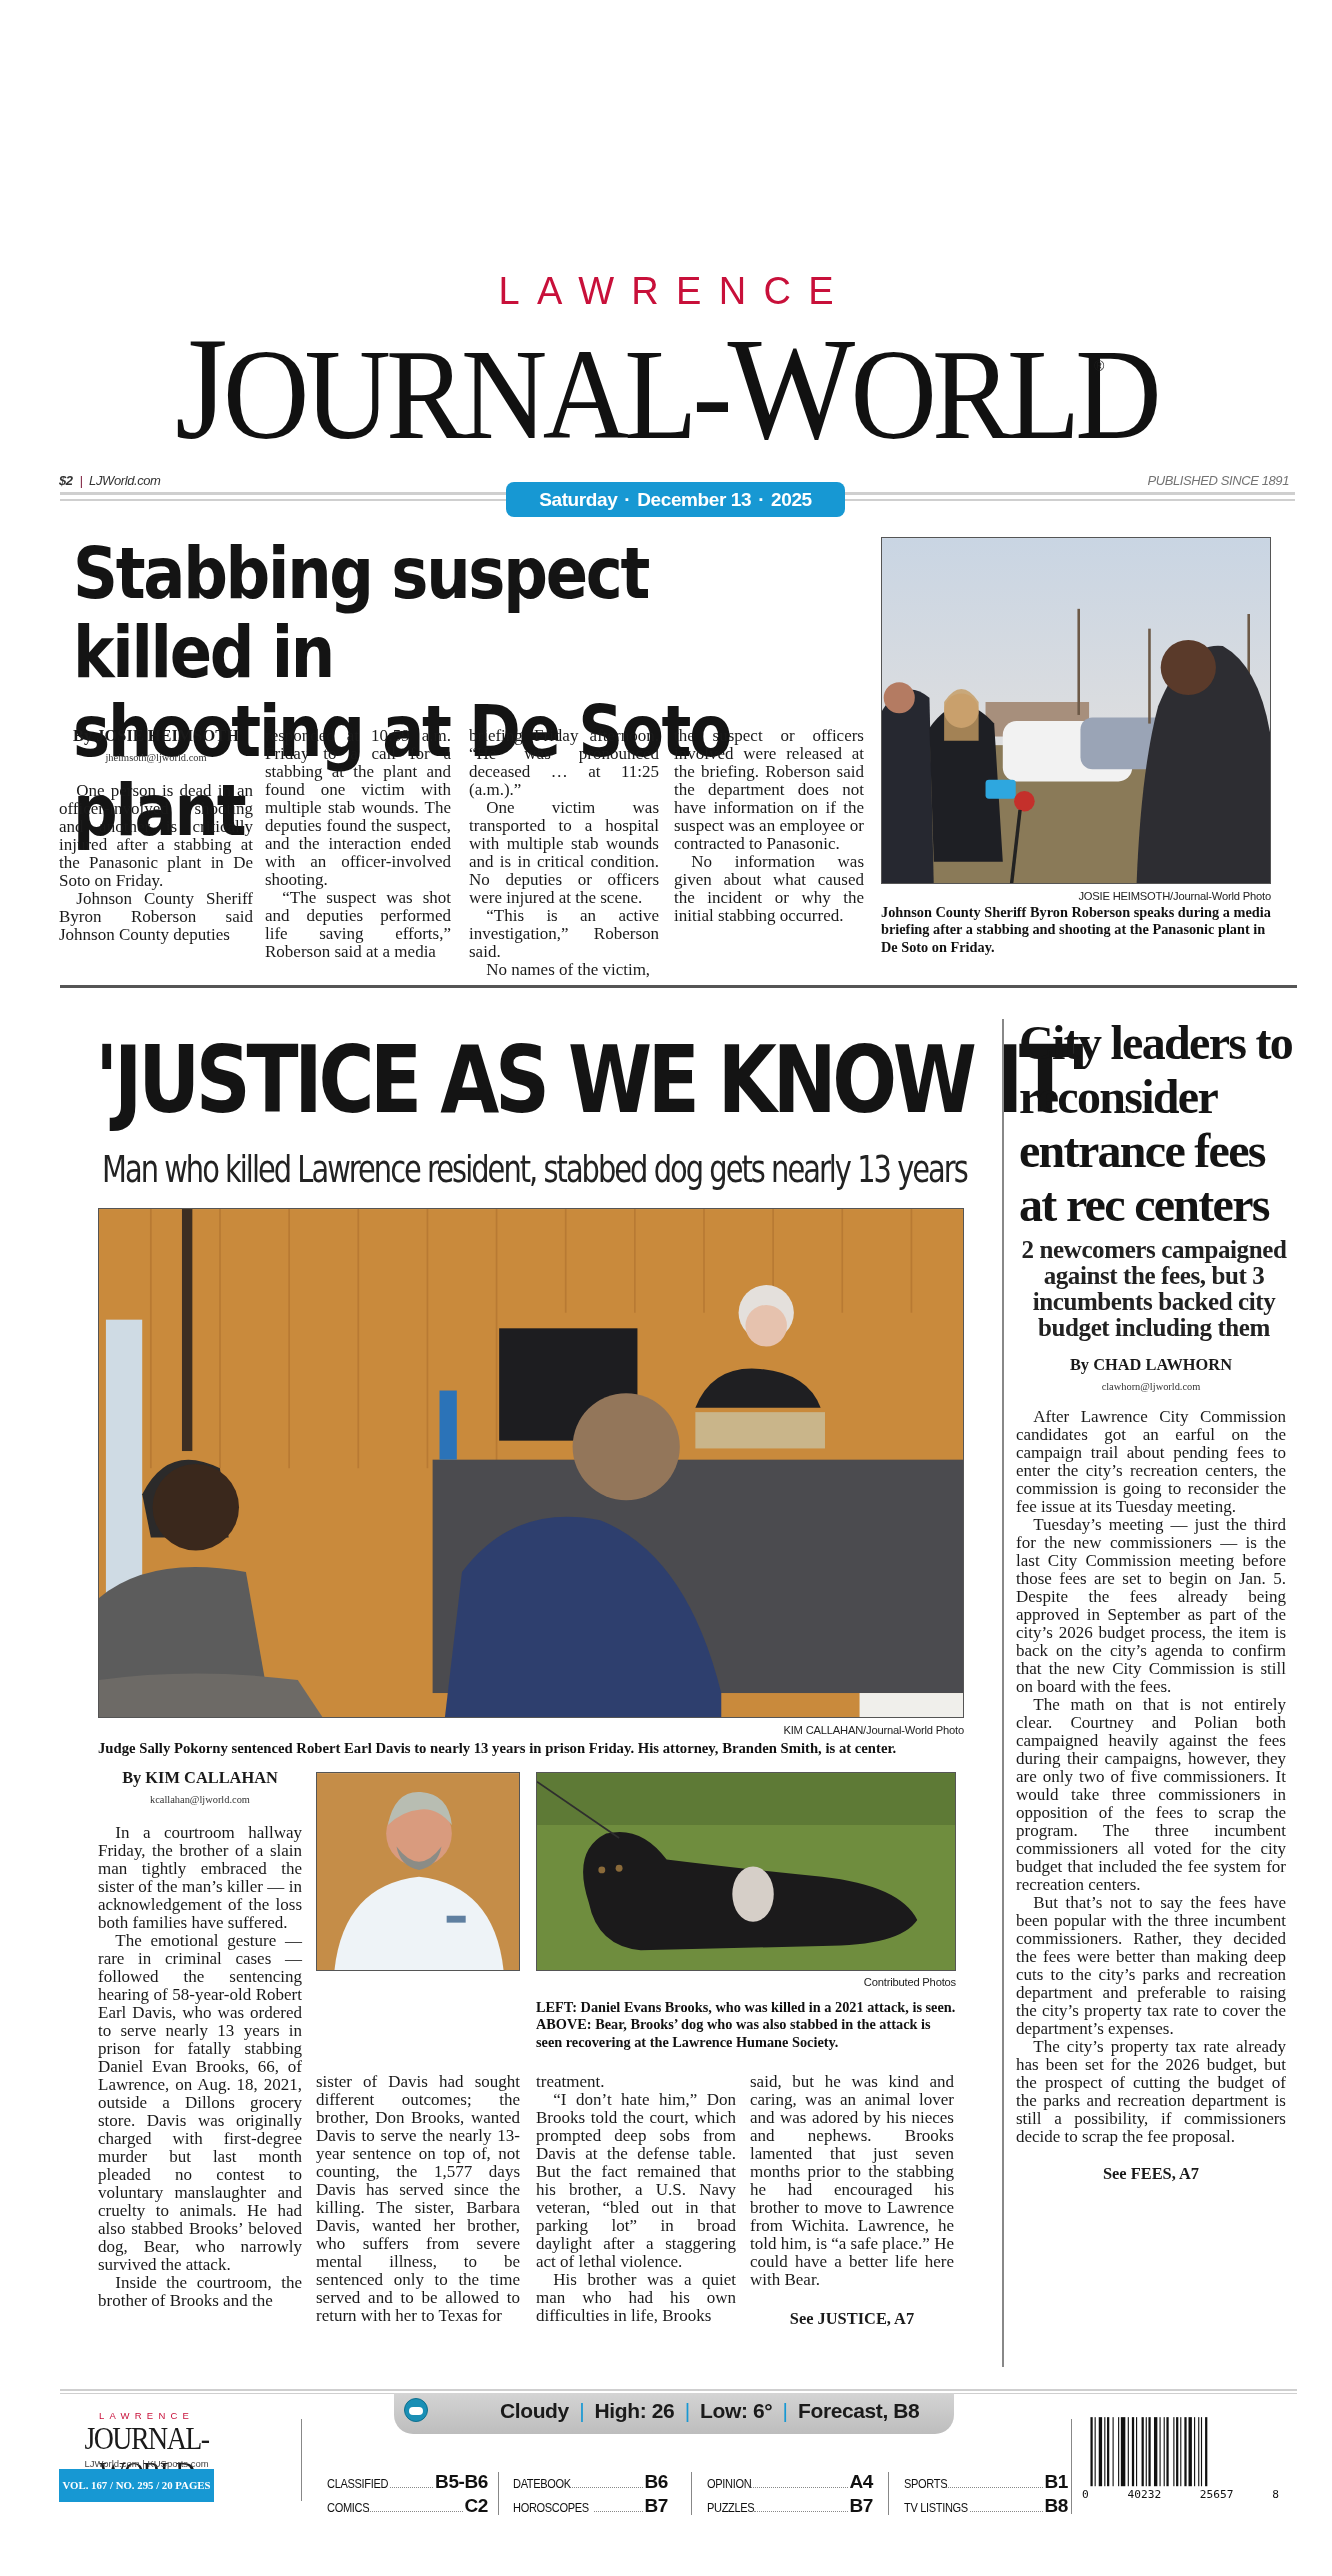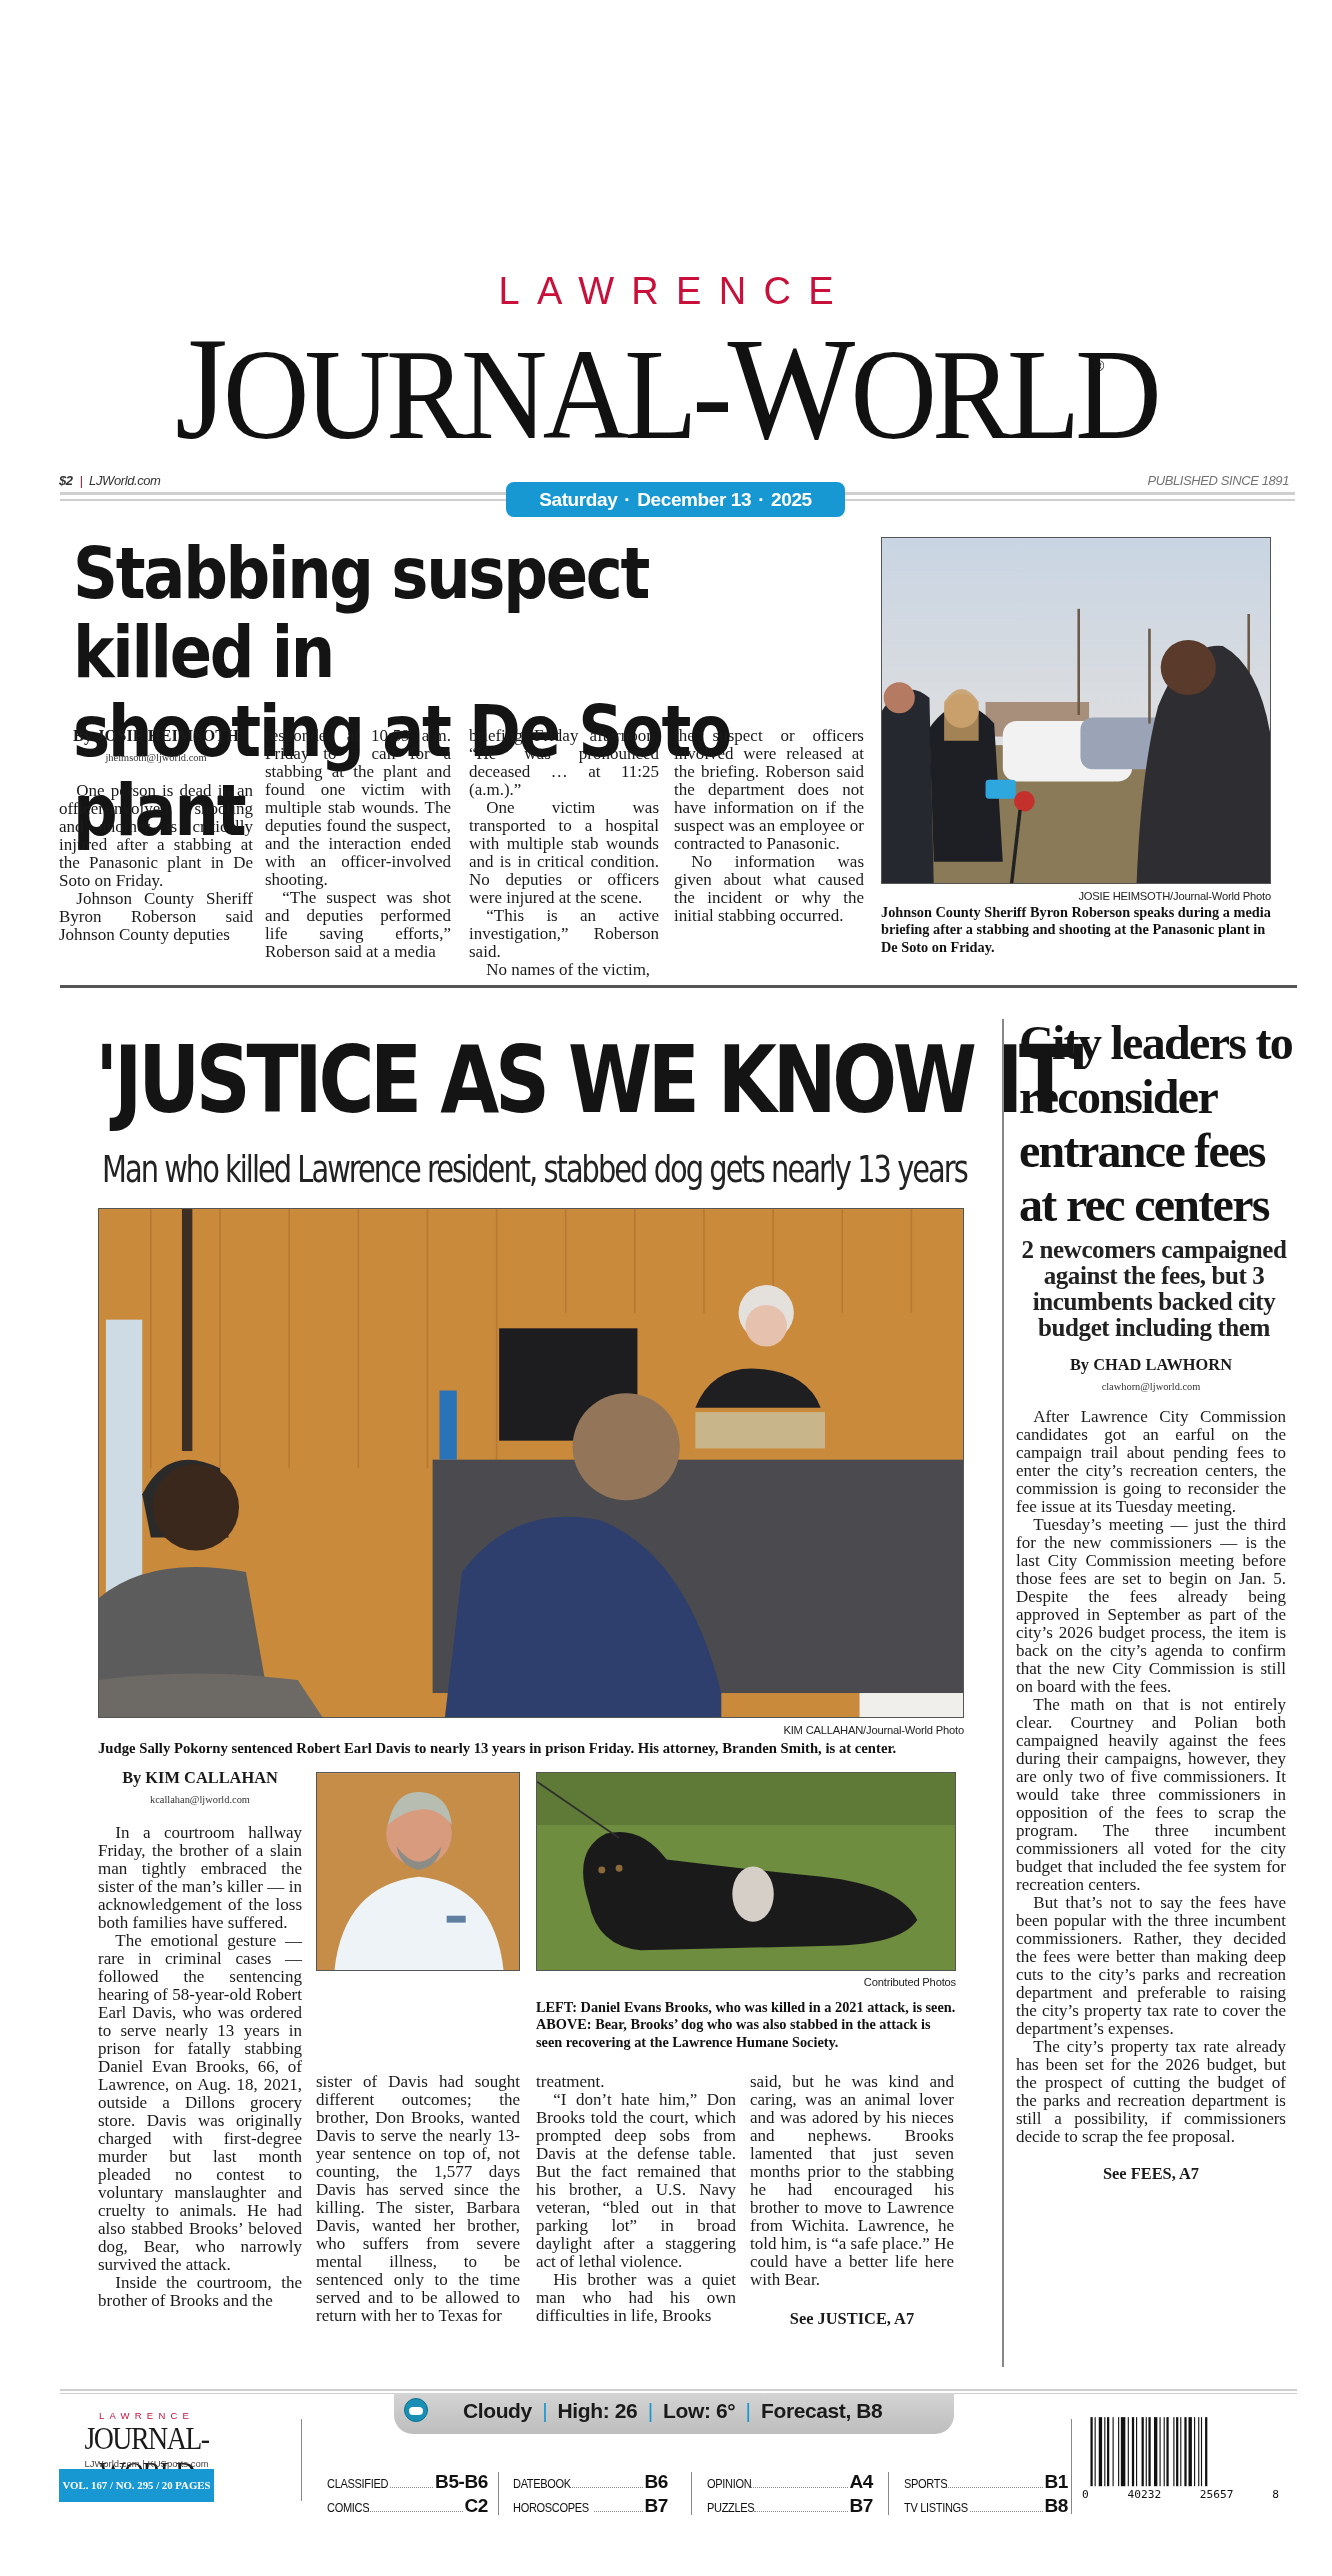--- a/index.html
+++ b/index.html
@@ -48,21 +48,21 @@
 
   
   .city-head { left: 1019px; top: 1016px; width: 276px; font-family: "Liberation Serif", serif; font-weight: 700;
     font-size: 48px; line-height: 54px; letter-spacing: -1.7px; color: #141414; }
   .city-deck { left: 1016px; top: 1237px; width: 276px; font-family: "Liberation Serif", serif; font-size: 25px; line-height: 26px; text-align: center; color: #222; letter-spacing: -0.4px; }
   .see-jump { font-family: "Liberation Serif", serif; font-weight: 700; font-size: 16.4px; text-align: center; }
 
   
   .foot-rule { left: 60px; width: 1237px; top: 2389px; height: 5.2px; border-top: 2.6px solid #cfcfcf; border-bottom: 1.7px solid #cfcfcf; }
   .weather { left: 394px; width: 560px; top: 2393px; height: 41px; background: linear-gradient(#d4d4d4, #bdbdbd);
-    border-radius: 0 0 19px 19px; font-family: "Liberation Sans", sans-serif; font-weight: 700; font-size: 21px; color: #1a1a1a; line-height: 36px; padding-left: 69px; letter-spacing: -0.4px; }
+    border-radius: 0 0 19px 19px; font-family: "Liberation Sans", sans-serif; font-weight: 700; font-size: 21px; color: #1a1a1a; line-height: 36px; padding-left: 106px; letter-spacing: -0.4px; }
   .weather .pipe { color: #1798d3; font-weight: 400; margin: 0 10.4px; }
   .w-icon { left: 404px; top: 2398px; width: 24px; height: 24px; border-radius: 50%; background: #1a8fb5; border: 1.7px solid #0e6f8d; }
   .w-icon::after { content: ""; position: absolute; left: 4.3px; top: 7.8px; width: 14px; height: 7.8px; background: #fff; border-radius: 5.2px; }
 
   .f-city { left: 69px; width: 155px; top: 2410px; text-align: center; color: #c8103a; font-family: "Liberation Sans", sans-serif; font-size: 9.5px; letter-spacing: 5.2px; }
   .f-title { left: 60px; width: 173px; top: 2421px; text-align: center; font-family: "Liberation Serif", serif; font-size: 31px; line-height: 35px; letter-spacing: -1.7px; transform: scaleX(0.9); }
   .f-sites { left: 60px; width: 173px; top: 2458px; text-align: center; font-family: "Liberation Sans", sans-serif; font-size: 9.5px; color: #444; }
   .f-vol { left: 59px; width: 155px; top: 2469px; height: 33px; background: #1798d3; color: #fff; font-family: "Liberation Serif", serif; font-weight: 700; font-size: 10.8px; line-height: 33px; text-align: center; }
 
   .f-vrule { position: absolute; width: 0.9px; background: #888; }

